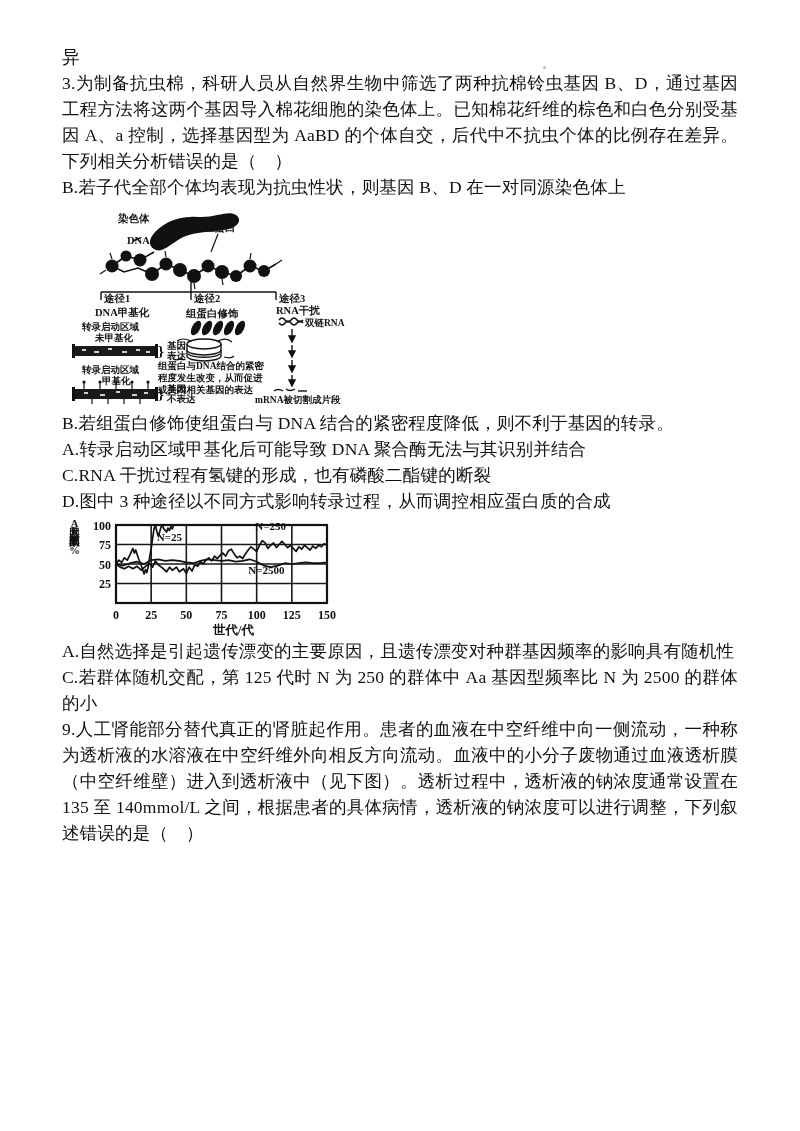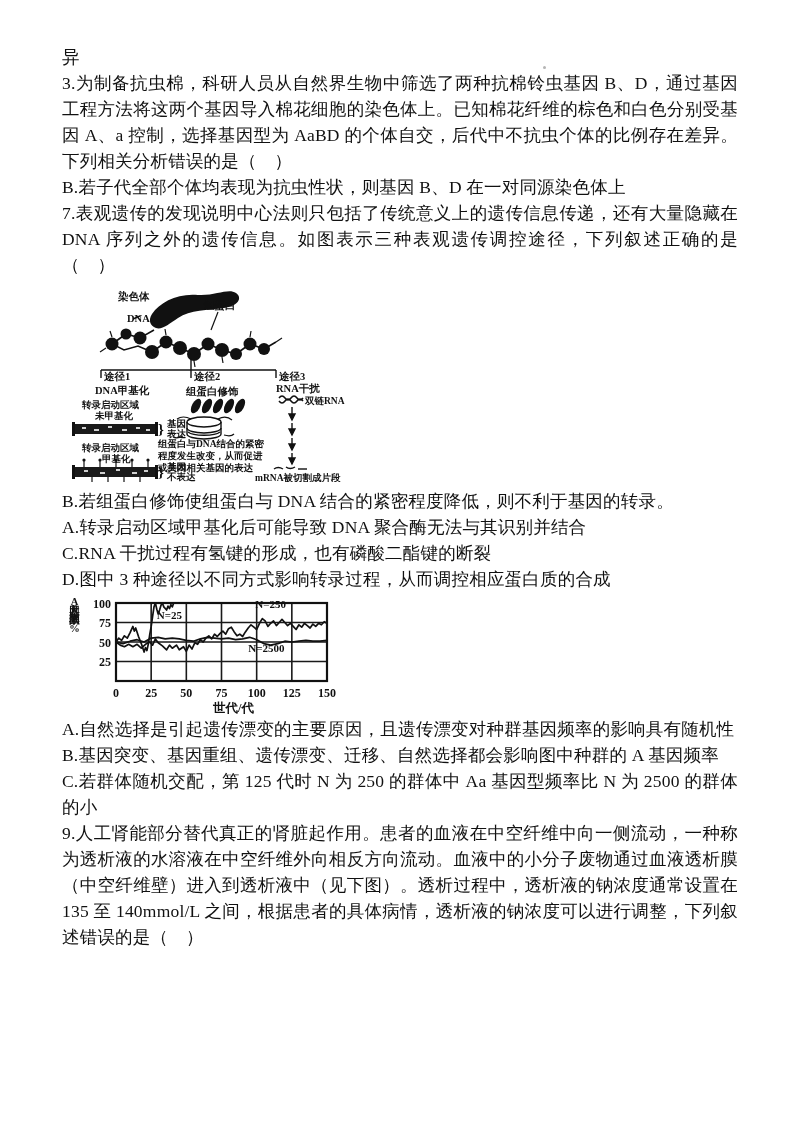--- a/index.html
+++ b/index.html
@@ -48,21 +48,20 @@
 
 <div class="page">
   <div class="stray"></div>
 
   <div class="textblock">
     <p>异</p>
 
     <p>3.为制备抗虫棉，科研人员从自然界生物中筛选了两种抗棉铃虫基因 B、D，通过基因工程方法将这两个基因导入棉花细胞的染色体上。已知棉花纤维的棕色和白色分别受基因 A、a 控制，选择基因型为 AaBD 的个体自交，后代中不抗虫个体的比例存在差异。下列相关分析错误的是（　）</p>
     <p>B.若子代全部个体均表现为抗虫性状，则基因 B、D 在一对同源染色体上</p>
 
-    <p>7.表观遗传的发现说明中心法则只包括了传统意义上的遗传信息传递，还有大量隐藏在 DNA 序列之外的遗传信息。如图表示三种表观遗传调控途径，下列叙述正确的是（　）</p>
   </div>
 
   <figure class="fig7" style="margin-top:8px;margin-bottom:2px;">
     <svg width="340" height="196" viewBox="0 0 340 196">
 
       <path fill="#111" d="M86,42 C80,40 78,34 82,28 C90,16 108,7 128,9 C146,10 158,2 166,7 C173,12 168,20 154,22 C138,24 120,24 108,32 C99,38 92,44 86,42 Z"></path>
       <text class="d-lab" x="48" y="14">染色体</text>
       <line x1="70" y1="30" x2="63" y2="33" stroke="#111" stroke-width="1.4"></line>
       <text class="d-lab" x="57" y="36">DNA</text>
       <text class="d-lab" x="134" y="23">组蛋白</text>
@@ -245,17 +244,16 @@
         <text x="76.79333333333332" y="23.379999999999995" class="series-label">N=25</text>
         <polyline points="36.0,46.0 40.2,49.1 44.4,50.7 48.7,48.3 52.9,50.7 57.1,48.3 61.3,52.2 65.5,48.3 69.8,46.0 72.6,49.1 75.4,42.9 78.2,46.8 82.4,49.9 86.6,53.8 89.5,49.1 92.3,52.2 96.5,49.1 99.3,53.8 103.5,50.7 106.3,55.4 109.1,49.1 112.0,53.0 114.8,46.8 117.6,48.3 120.4,43.7 123.2,46.0 126.0,42.1 128.8,39.8 131.7,42.9 134.5,38.2 137.3,40.5 140.1,37.4 142.9,35.1 145.7,38.2 148.5,32.7 151.3,31.2 154.2,35.9 157.0,39.8 159.8,38.2 162.6,40.5 165.4,35.9 168.2,32.0 171.0,28.8 173.9,31.2 176.7,33.5 179.5,27.3 182.3,22.6 185.1,24.9 187.9,30.4 190.7,27.3 193.5,24.9 196.4,29.6 199.2,26.5 202.0,23.4 204.8,26.5 207.6,29.6 210.4,27.3 213.2,30.4 216.1,33.5 218.9,28.8 221.7,31.2 224.5,27.3 227.3,29.6 230.1,32.0 232.9,28.1 235.7,30.4 238.6,27.3 241.4,28.8 244.2,25.7 247.0,27.3" fill="none" stroke="#111" stroke-width="1.7" stroke-linejoin="round"></polyline>
         <text x="175.26000000000002" y="11.680000000000007" class="series-label">N=250</text>
         <polyline points="36.0,46.0 43.0,47.6 50.1,45.2 57.1,43.7 64.1,46.0 71.2,42.1 78.2,41.3 85.2,42.9 92.3,42.1 99.3,42.9 106.3,44.4 113.4,45.2 120.4,42.9 127.4,41.3 134.5,42.1 141.5,42.9 148.5,42.1 155.6,43.7 162.6,42.9 169.6,41.3 176.7,43.7 183.7,47.6 190.7,49.1 197.8,47.6 204.8,45.2 211.8,46.0 218.9,45.2 225.9,44.4 232.9,45.2 240.0,45.2 247.0,44.4" fill="none" stroke="#111" stroke-width="1.7" stroke-linejoin="round"></polyline>
         <text x="168.2266666666667" y="56.14" class="series-label">N=2500</text>
       </svg>
   </figure>
 
   <div class="textblock">
     <p>A.自然选择是引起遗传漂变的主要原因，且遗传漂变对种群基因频率的影响具有随机性</p>
-    <p>B.基因突变、基因重组、遗传漂变、迁移、自然选择都会影响图中种群的 A 基因频率</p>
     <p>C.若群体随机交配，第 125 代时 N 为 250 的群体中 Aa 基因型频率比 N 为 2500 的群体的小</p>
     <p>9.人工肾能部分替代真正的肾脏起作用。患者的血液在中空纤维中向一侧流动，一种称为透析液的水溶液在中空纤维外向相反方向流动。血液中的小分子废物通过血液透析膜（中空纤维壁）进入到透析液中（见下图）。透析过程中，透析液的钠浓度通常设置在 135 至 140mmol/L 之间，根据患者的具体病情，透析液的钠浓度可以进行调整，下列叙述错误的是（　）</p>
   </div>
 </div>
 
 </body></html>

